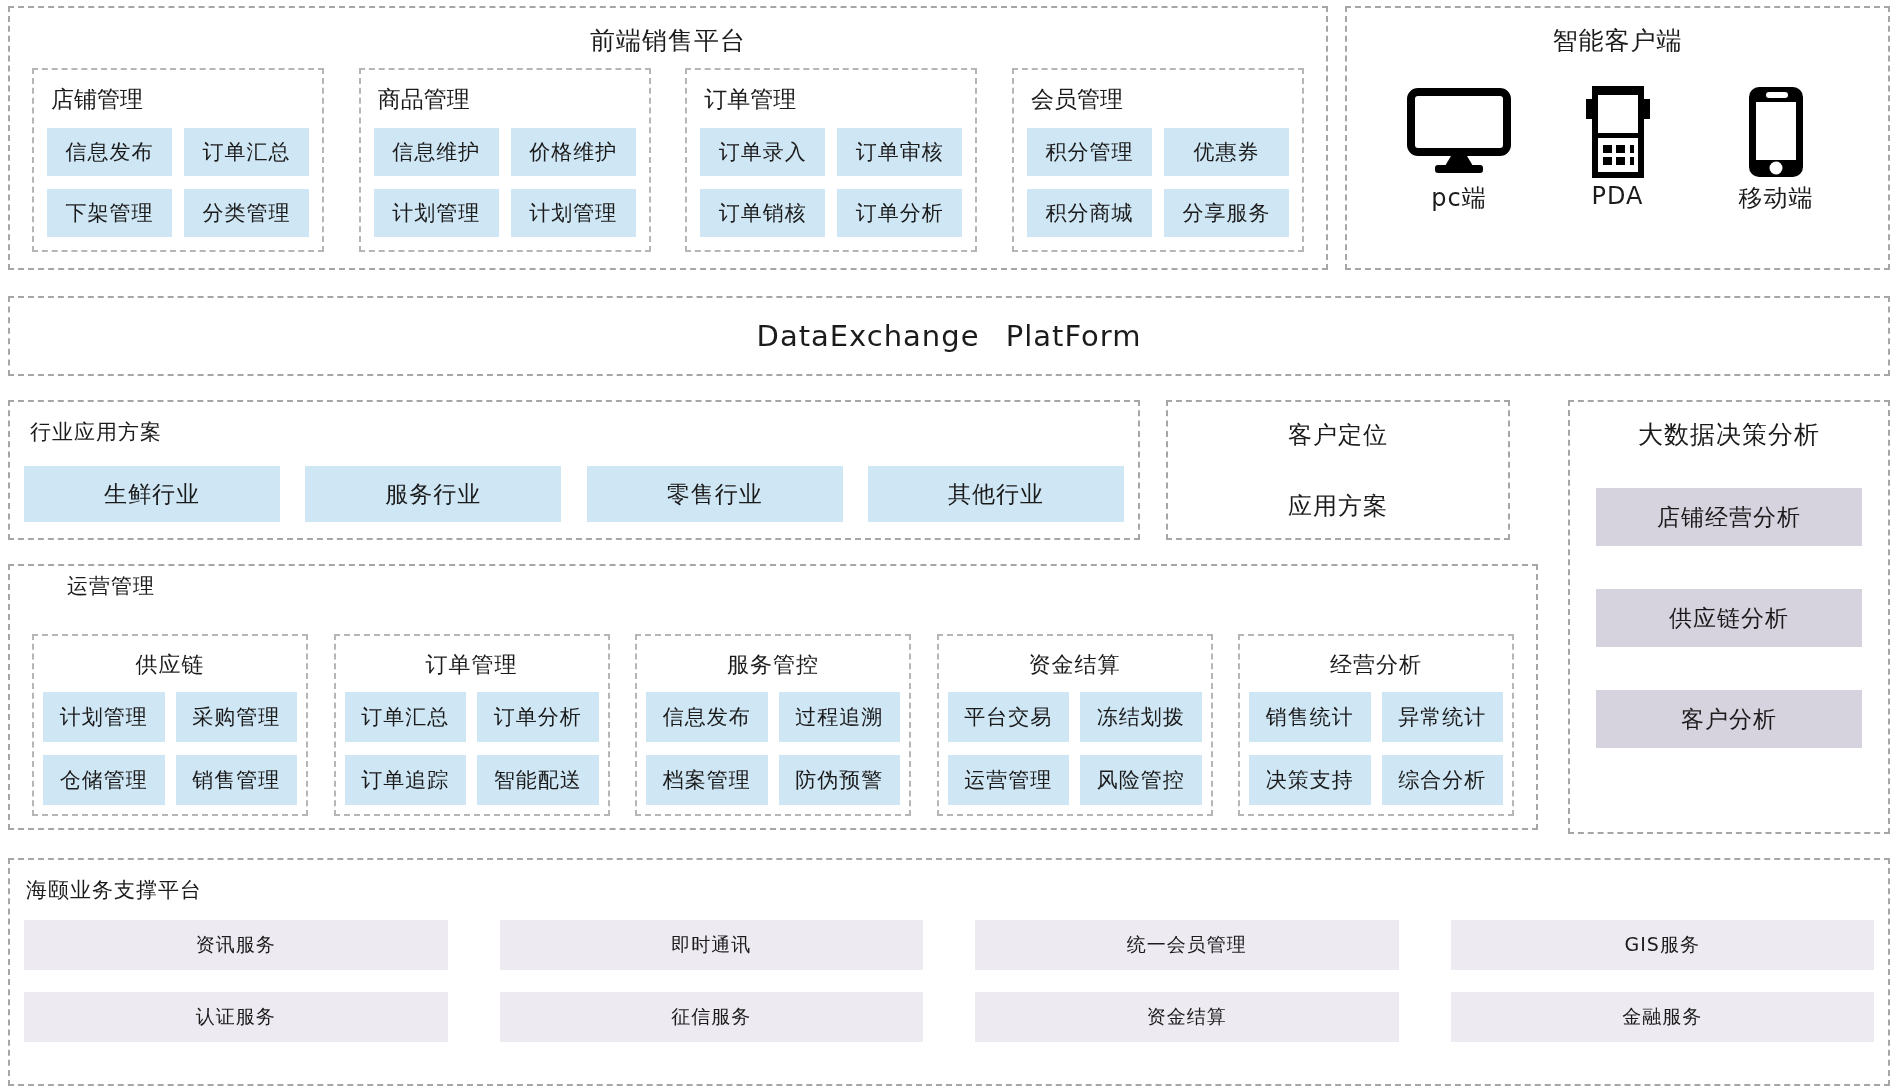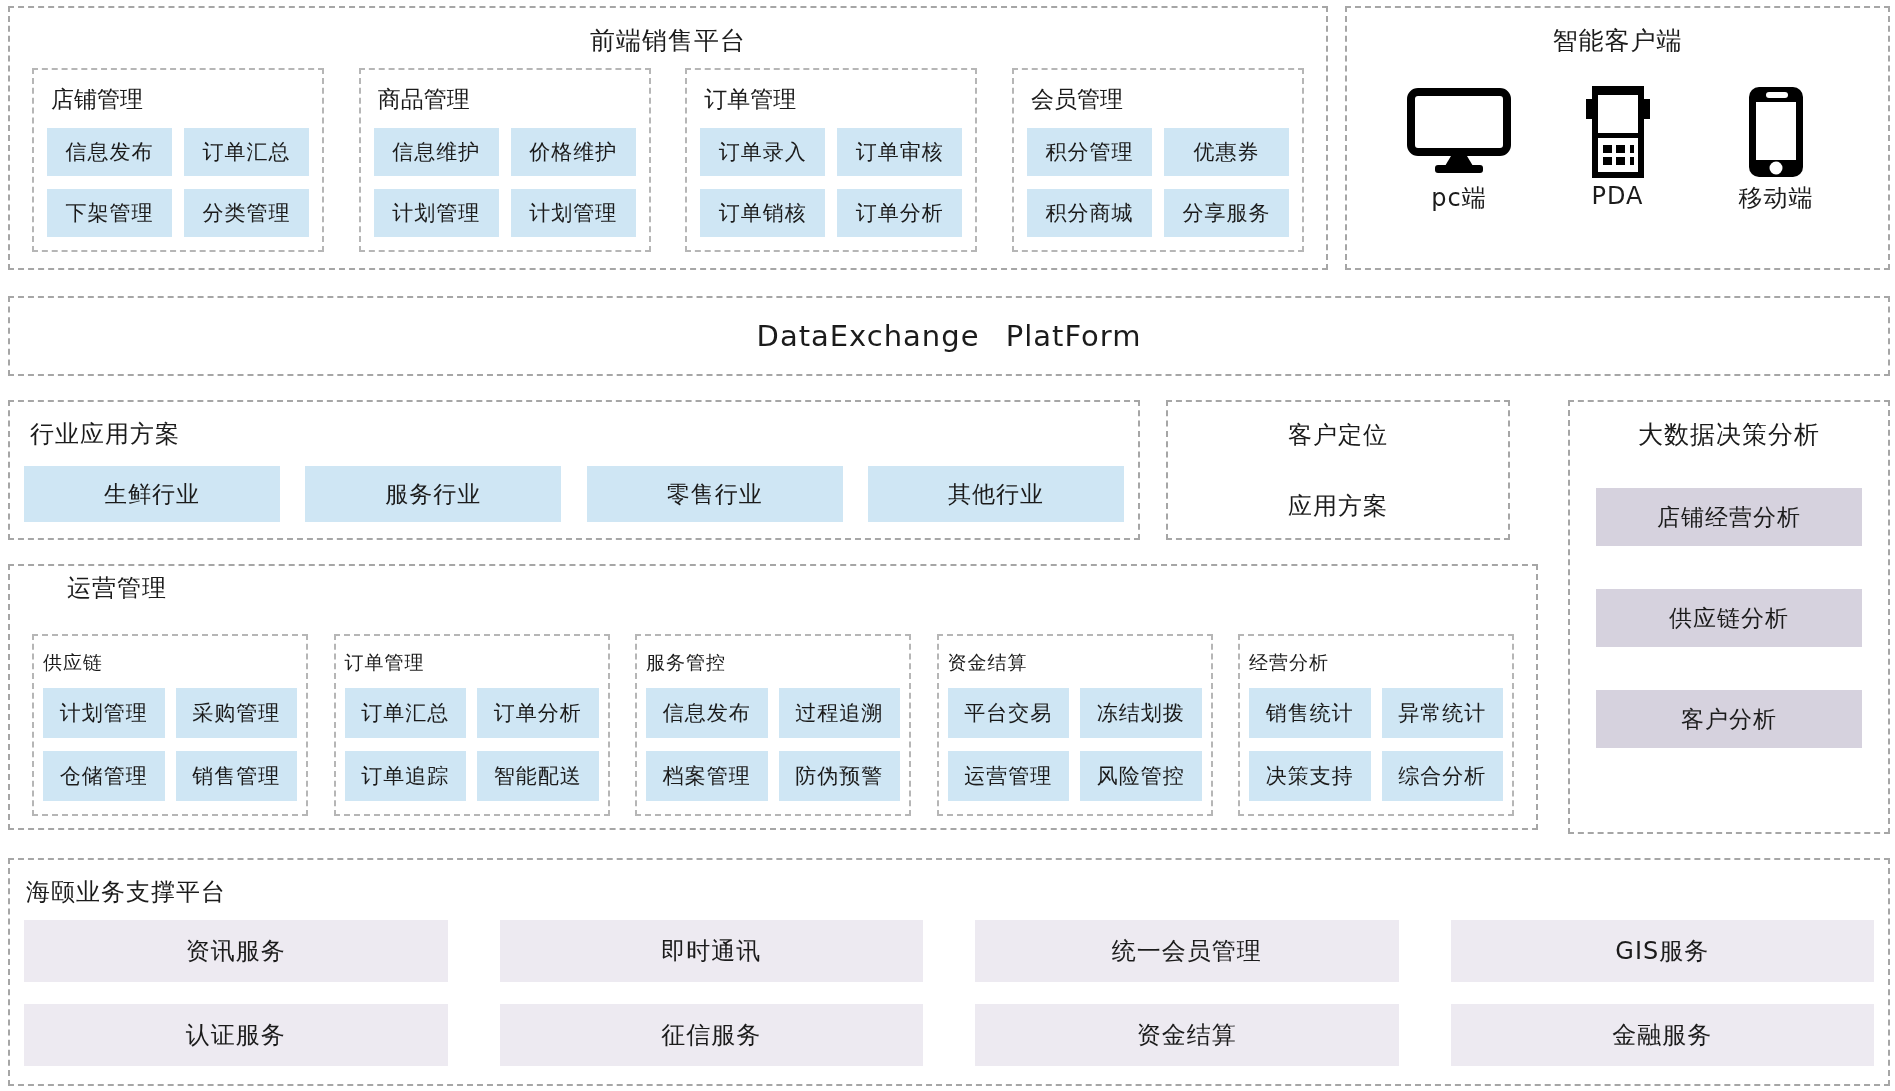--- a/index.html
+++ b/index.html
@@ -4,21 +4,21 @@
 <style>
   * { margin:0; padding:0; box-sizing:border-box; }
   html,body { background:#fff; }
   body { font-family:"DejaVu Sans","Liberation Sans",sans-serif; color:#1b1b1b; }
   .page { position:relative; width:1895px; height:1091px; background:#fff; overflow:hidden; }
 
   .panel { position:absolute; border:2px dashed var(--border,#a6a6a6); background:#fff; }
   .sub-box { border:2px dashed #b6b6b6; background:#fff; }
 
   .title-center { text-align:center; font-size:25px; padding-top:16px; letter-spacing:1px; }
-  .title-left { position:absolute; font-size:24px; letter-spacing:1px; }
+  .title-left { position:absolute; font-size:21px; letter-spacing:1px; }
 
   .chip { display:flex; align-items:center; justify-content:center; text-align:center;
           font-size:21px; letter-spacing:1px; white-space:nowrap; }
   .chip.blue { background:var(--light-blue,#cfe6f4); }
   .chip.lav  { background:var(--lavender,#d6d2de); }
   .chip.lav-light { background:var(--light-lavender,#edeaf1); }
 
   
   #frontend { left:8px; top:6px; width:1320px; height:264px; }
   #frontend .groups { position:absolute; left:22px; right:22px; top:60px; bottom:16px;
@@ -58,30 +58,30 @@
   #bigdata .chips { position:absolute; left:26px; right:26px; top:86px;
                     display:flex; flex-direction:column; gap:43px; }
   #bigdata .chip { height:58px; font-size:23px; }
 
   
   #operations { left:8px; top:564px; width:1530px; height:266px; }
   #operations .title-left { left:22px; top:6px;margin-left:35px; }
   #operations .groups { position:absolute; left:22px; right:22px; top:68px; bottom:12px;
                         display:flex; justify-content:space-between; }
   .ops-group { width:276px; padding:8px 9px 0 9px; }
-  .ops-group-title { font-size:19px; margin:6px 0 12px 0; letter-spacing:1px;font-family:Liberation Serif, serif; }
+  .ops-group-title { text-align:center; font-size:22px; margin:6px 0 12px 0; letter-spacing:1px;font-family:Liberation Serif, serif; }
   .ops-grid { display:grid; grid-template-columns:1fr 1fr; gap:13px 11px; }
   .ops-grid .chip { height:50px; }
 
   
   #support { left:8px; top:858px; width:1882px; height:228px; }
   #support .title-left { left:16px; top:16px; }
   #support .grid { position:absolute; left:14px; right:14px; top:60px;
                    display:grid; grid-template-columns:repeat(4,1fr); gap:22px 52px; }
-  #support .chip { height:62px; font-size:24px; }
+  #support .chip { height:50px; font-size:19px; }
 </style>
 </head>
 <body>
 
 <div class="page">
 
   <div class="panel" id="frontend">
     <div class="title-center">前端销售平台</div>
     <div class="groups">
 

